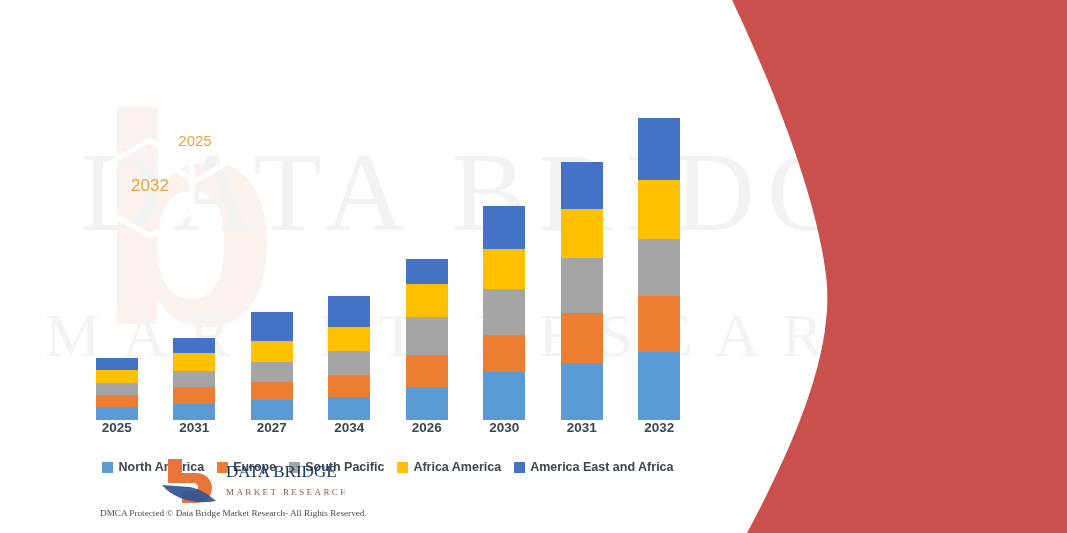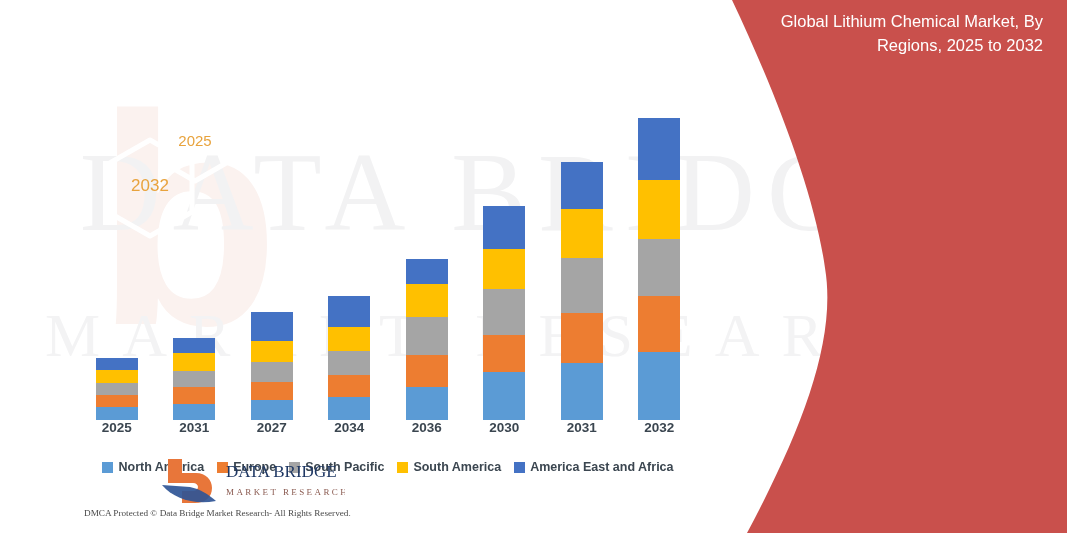--- a/index.html
+++ b/index.html
@@ -74,21 +74,21 @@
 
   .legend{
     position:absolute;left:78px;top:455px;width:620px;height:24px;
     display:flex;align-items:center;justify-content:center;gap:13px;z-index:4;
   }
   .lg-item{display:flex;align-items:center;gap:5px;}
   .lg-sw{width:11px;height:11px;display:inline-block;}
   .lg-tx{font-size:12.5px;font-weight:bold;color:#3b4650;white-space:nowrap;}
 
   .footer{
-    position:absolute;left:84px;top:508px;width:600px;height:18px;z-index:4;
+    position:absolute;left:100px;top:508px;width:600px;height:18px;z-index:4;
     display:flex;justify-content:space-between;
     font-family:"Liberation Serif", serif;
   }
   .f-left,.f-right{font-size:9.2px;color:#4a4a4a;white-space:nowrap;}
 </style>
 </head>
 <body>
 
 <div id="stage">
 
@@ -174,60 +174,59 @@
           </div>
         </div>
       </div>
   </div>
 
   <div class="xaxis" id="xaxis">
       <div class="xtick">2025</div>
       <div class="xtick">2031</div>
       <div class="xtick">2027</div>
       <div class="xtick">2034</div>
-      <div class="xtick">2036</div>
+      <div class="xtick">2026</div>
       <div class="xtick">2030</div>
       <div class="xtick">2031</div>
       <div class="xtick">2032</div>
     </div>
 
   <div class="legend" id="legend">
       <div class="lg-item">
         <span class="lg-sw" style="background: rgb(91, 155, 213);"></span>
         <span class="lg-tx">North America</span>
       </div>
       <div class="lg-item">
         <span class="lg-sw" style="background: rgb(237, 125, 49);"></span>
         <span class="lg-tx">Europe</span>
       </div>
       <div class="lg-item">
         <span class="lg-sw" style="background: rgb(165, 165, 165);"></span>
         <span class="lg-tx">South Pacific</span>
       </div>
       <div class="lg-item">
         <span class="lg-sw" style="background: rgb(255, 192, 0);"></span>
-        <span class="lg-tx">South America</span>
+        <span class="lg-tx">Africa America</span>
       </div>
       <div class="lg-item">
         <span class="lg-sw" style="background: rgb(68, 114, 196);"></span>
         <span class="lg-tx">America East and Africa</span>
       </div>
     </div>
 
   <div class="footer">
     <div class="f-left">DMCA Protected © Data Bridge Market Research-  All Rights Reserved.</div>
   </div>
 
   <div class="redpanel">
     <svg width="360" height="533" viewBox="0 0 360 533">
       <path d="M 25 0 L 360 0 L 360 533 L 40 533 C 95 430 130 340 118 268 C 108 196 70 95 25 0 Z" fill="#c9504c"></path>
     </svg>
   </div>
 
-  <div class="rp-title">Global Lithium Chemical Market, By Regions, 2025 to 2032</div>
 
   <div class="hexwrap">
     <svg width="360" height="533" viewBox="0 0 360 533">
       <polygon points="195,105 228,124 228,162 195,181 162,162 162,124" fill="none" stroke="#ffffff" stroke-width="5" stroke-linejoin="round"></polygon>
       <polygon points="150,140 192,164 192,212 150,236 108,212 108,164" fill="none" stroke="#ffffff" stroke-width="5" stroke-linejoin="round"></polygon>
     </svg>
     <div style="position:absolute;left:162px;top:132px;width:66px;text-align:center;color:#e8a33d;font-size:15px;">2025</div>
     <div style="position:absolute;left:108px;top:176px;width:84px;text-align:center;color:#e8a33d;font-size:17px;">2032</div>
   </div>
 

